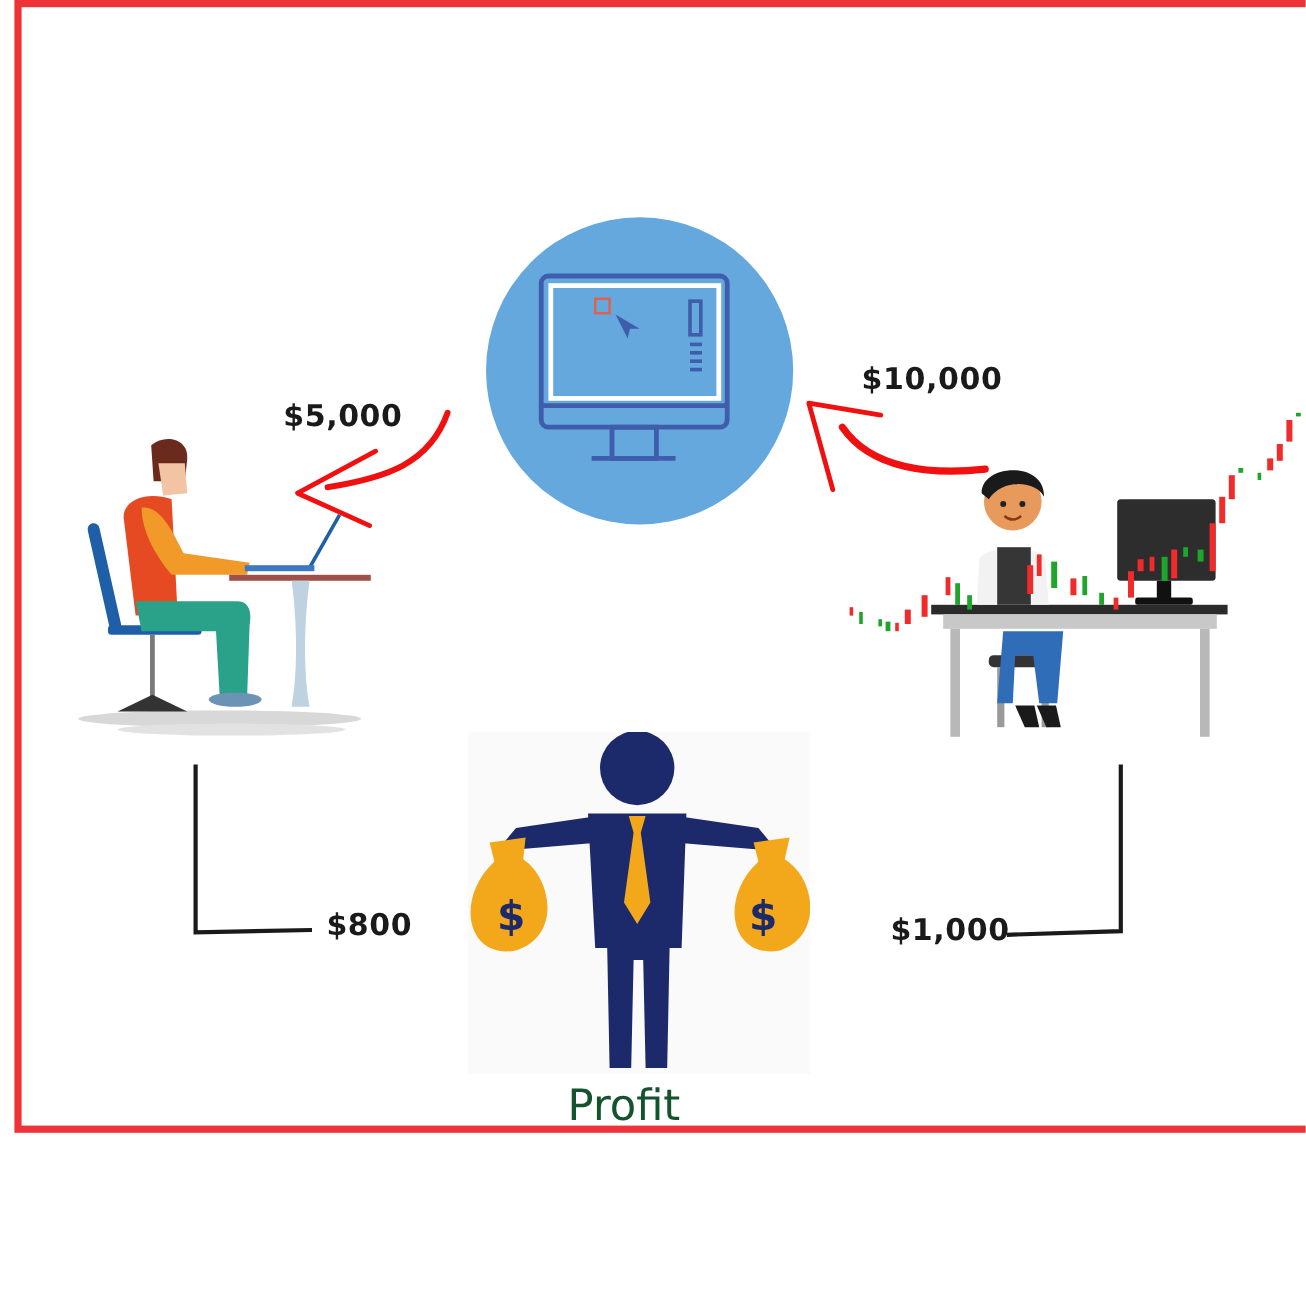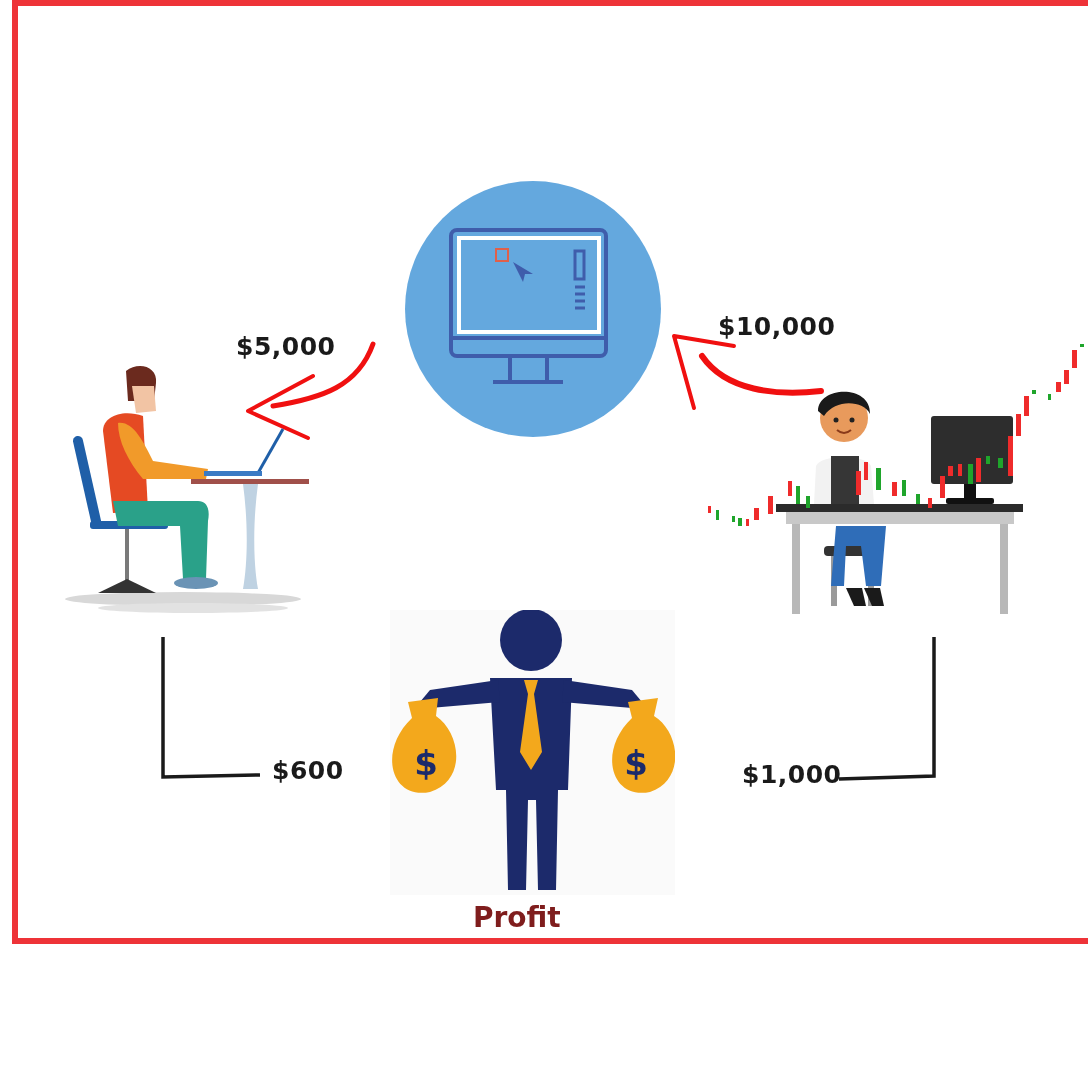--- a/index.html
+++ b/index.html
@@ -1,20 +1,20 @@
 <!DOCTYPE html>
 <html><head>
 <meta charset="utf-8">
 <style>
   html, body { margin: 0; padding: 0; background: #ffffff; }
   body { width: 1088px; height: 1087px; position: relative; overflow: hidden; font-family: "Liberation Sans", sans-serif; }
   .frame { position: absolute; left: 0; top: 0; width: 1088px; height: 944px; box-sizing: border-box; border: 6px solid #ee3338; background: #ffffff; margin-left: 12px; }
   .abs { position: absolute; }
   .amount { position: absolute; font-family: "DejaVu Sans", sans-serif; font-weight: bold; font-size: 25px; color: #1a1a1a; letter-spacing: 0.5px; white-space: nowrap; }
-  .profit-label { position: absolute; font-family: "DejaVu Sans", sans-serif; font-weight: bold; font-size: 28px; color: #7f1d1d; }
+  .profit-label { position: absolute; font-family: "DejaVu Sans", sans-serif; font-weight: normal; font-size: 36px; color: #14532d; }
   svg { display: block; }
 </style>
 </head>
 <body>
 
 <div class="frame">
 
   <div class="abs" style="left:385px; top:172px;">
     <svg width="260" height="262" viewBox="0 0 260 262">
       <circle cx="130" cy="131" r="128" fill="#64a8de"></circle>
@@ -34,21 +34,21 @@
   </div>
 
   <div class="amount" style="left:218px; top:326px;">$5,000</div>
   <div class="abs" style="left:220px; top:330px;">
     <svg width="150" height="110" viewBox="0 0 150 110">
       <path d="M135 8 C120 50 85 62 35 70" fill="none" stroke="#f01010" stroke-width="5" stroke-linecap="round"></path>
       <path d="M75 40 L10 75 L70 102" fill="none" stroke="#f01010" stroke-width="4" stroke-linecap="round" stroke-linejoin="round"></path>
     </svg>
   </div>
 
-  <div class="amount" style="left:700px; top:306px;">$10,000</div>
+  <div class="amount" style="left:700px; top:295px;">$10,000</div>
   <div class="abs" style="left:648px; top:320px;">
     <svg width="160" height="90" viewBox="0 0 160 90">
       <path d="M155 65 C110 70 60 65 36 30" fill="none" stroke="#f01010" stroke-width="6" stroke-linecap="round"></path>
       <path d="M68 20 L8 10 L28 82" fill="none" stroke="#f01010" stroke-width="4" stroke-linecap="round" stroke-linejoin="round"></path>
     </svg>
   </div>
 
   <div class="abs" style="left:40px; top:355px;">
     <svg width="260" height="255" viewBox="0 0 260 255">
       <ellipse cx="125" cy="238" rx="118" ry="7" fill="#d8d8d8"></ellipse>
@@ -128,21 +128,21 @@
         <rect x="384" y="8" width="4" height="3" fill="#1fa52b"></rect>
       </g>
     </svg>
   </div>
 
   <div class="abs" style="left:140px; top:628px;">
     <svg width="110" height="150" viewBox="0 0 110 150">
       <path d="M5 3 L5 143 L102 141" fill="none" stroke="#1a1a1a" stroke-width="3.5"></path>
     </svg>
   </div>
-  <div class="amount" style="left:254px; top:750px;">$600</div>
+  <div class="amount" style="left:254px; top:750px;">$800</div>
 
   <div class="abs" style="left:818px; top:628px;">
     <svg width="105" height="150" viewBox="0 0 105 150">
       <path d="M98 3 L98 142 L3 145" fill="none" stroke="#1a1a1a" stroke-width="3.5"></path>
     </svg>
   </div>
   <div class="amount" style="left:724px; top:754px;">$1,000</div>
 
   <div class="abs" style="left:372px; top:604px;">
     <svg width="285" height="285" viewBox="0 0 285 285">

